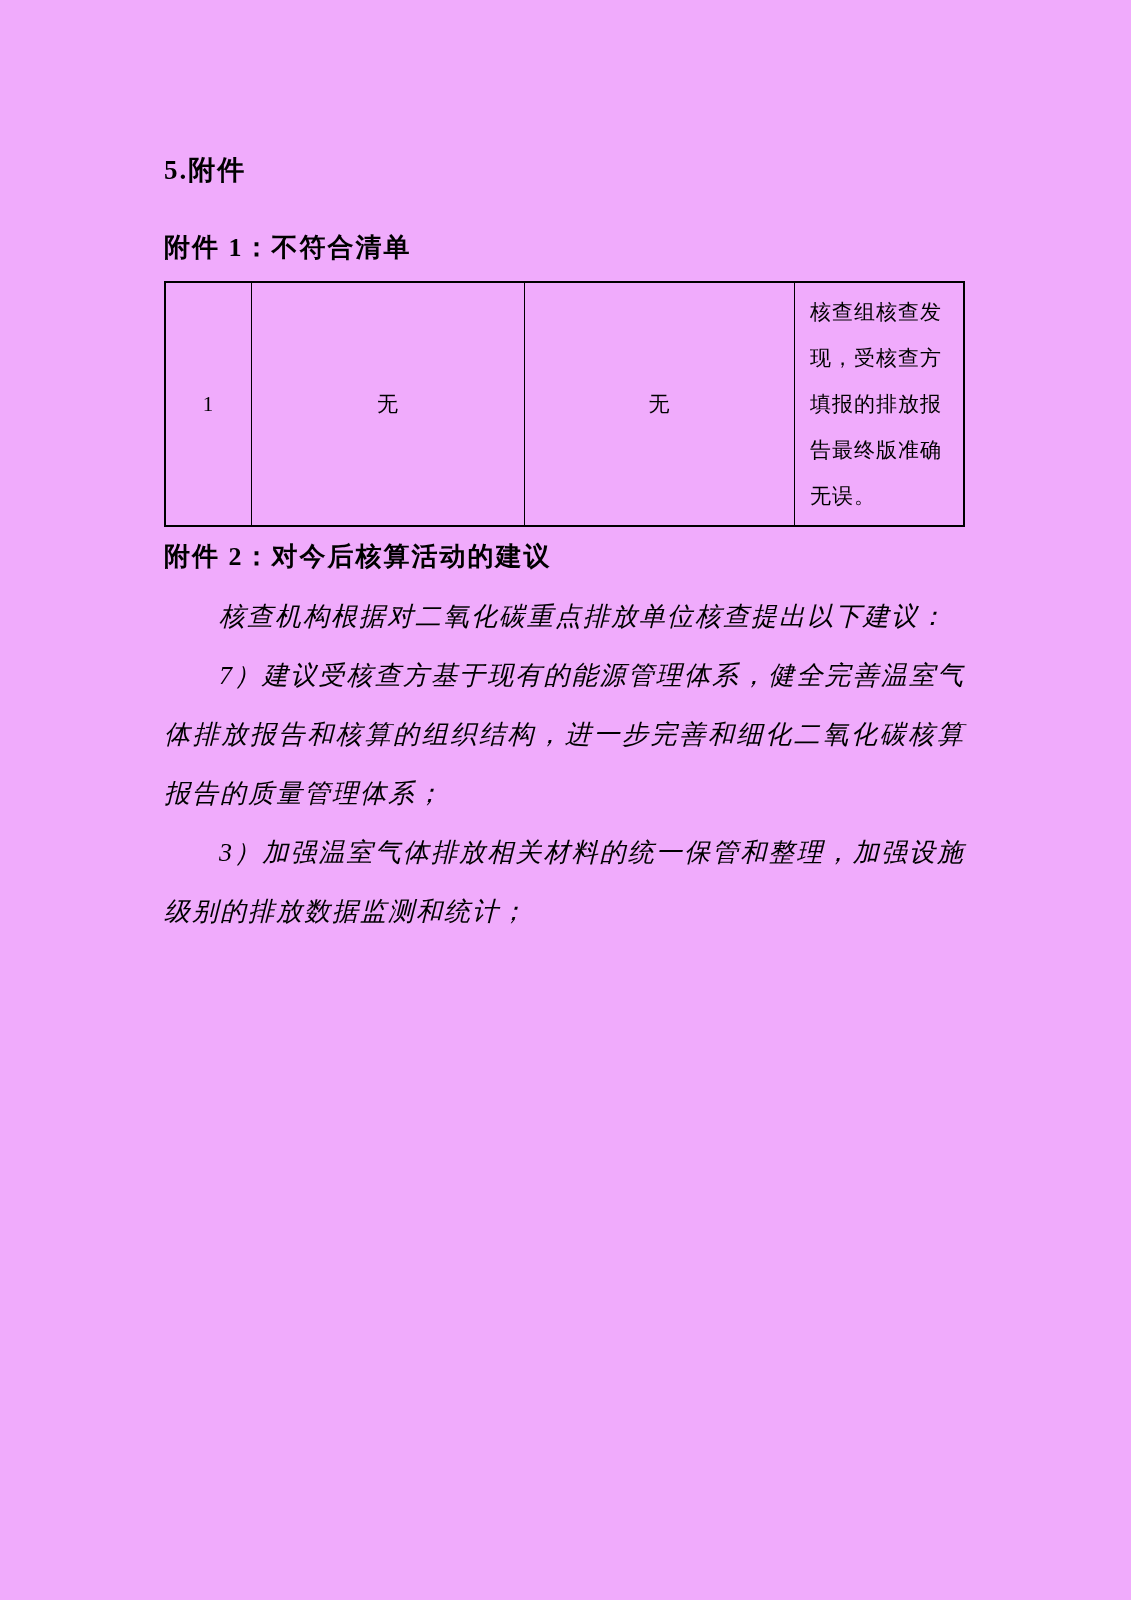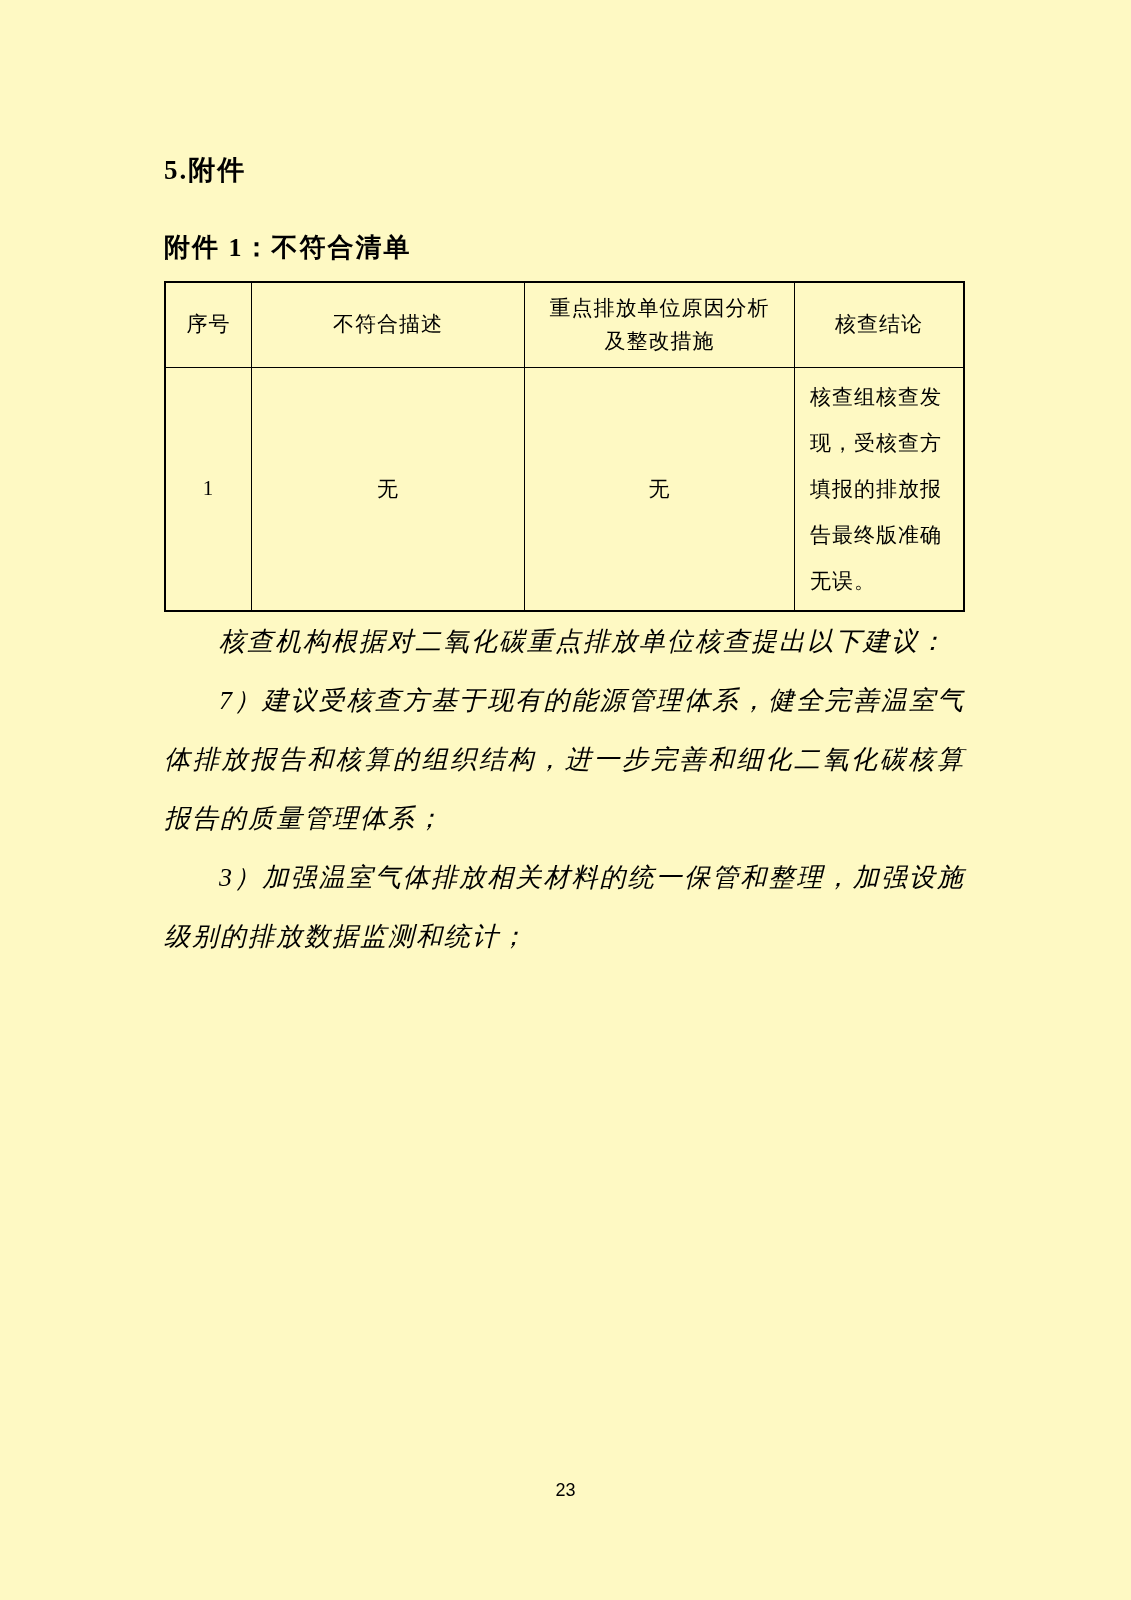--- a/index.html
+++ b/index.html
@@ -9,21 +9,21 @@
     height: 1600px;
     position: relative;
     font-family: "Liberation Serif", "DejaVu Serif", serif;
     color: #000000;
   }
   .page {
     position: absolute;
     top: 0; left: 0;
     width: 1131px;
     height: 1600px;
-    background: #fef9c3;
+    background: #f0abfc;
     overflow: hidden;
   }
   .content {
     padding: 155px 166px 0 164px;
   }
   .h-section {
     font-size: 27px;
     font-weight: bold;
     line-height: 30px;
     letter-spacing: 2px;
@@ -101,40 +101,34 @@
     <div class="h-attach h-attach1">附件 1：不符合清单</div>
 
     <table class="nc-table">
       <colgroup>
         <col class="col-no">
         <col class="col-desc">
         <col class="col-cause">
         <col class="col-concl">
       </colgroup>
       <tbody>
-        <tr class="hdr">
-          <td>序号</td>
-          <td>不符合描述</td>
-          <td>重点排放单位原因分析及整改措施</td>
-          <td>核查结论</td>
-        </tr>
         <tr class="body">
           <td>1</td>
           <td>无</td>
           <td>无</td>
           <td class="conclusion-cell">核查组核查发现，受核查方填报的排放报告最终版准确无误。</td>
         </tr>
       </tbody>
     </table>
 
+    <div class="h-attach h-attach2">附件 2：对今后核算活动的建议</div>
 
     <p class="para">核查机构根据对二氧化碳重点排放单位核查提出以下建议：</p>
 
     <p class="para">7）建议受核查方基于现有的能源管理体系，健全完善温室气体排放报告和核算的组织结构，进一步完善和细化二氧化碳核算报告的质量管理体系；</p>
 
 
     <p class="para">3）加强温室气体排放相关材料的统一保管和整理，加强设施级别的排放数据监测和统计；</p>
 
 
   </div>
 
-  <div class="page-number">23</div>
 </div>
 
 </body></html>

